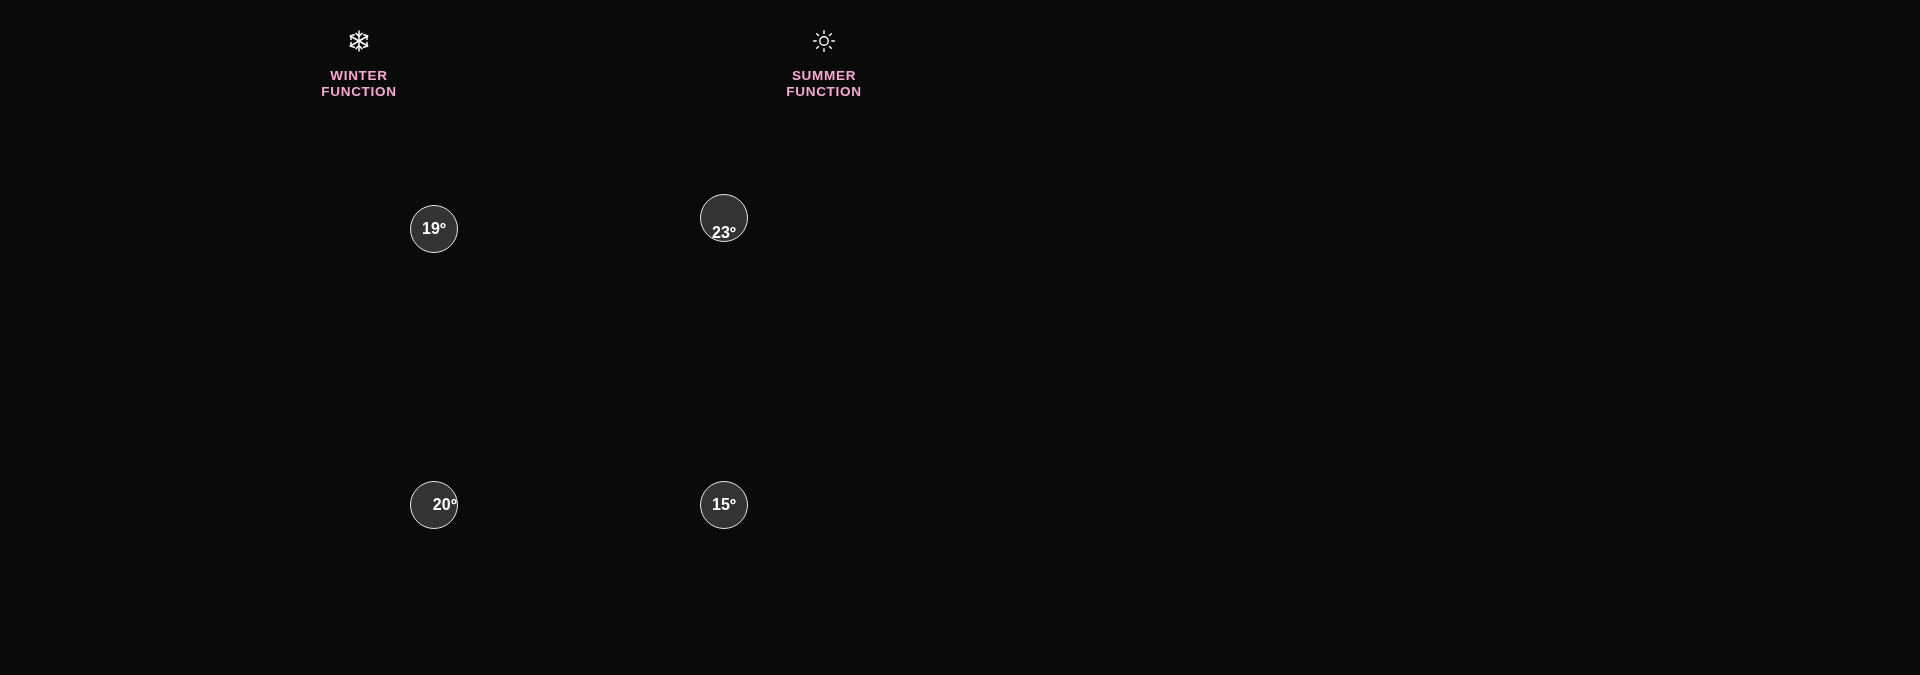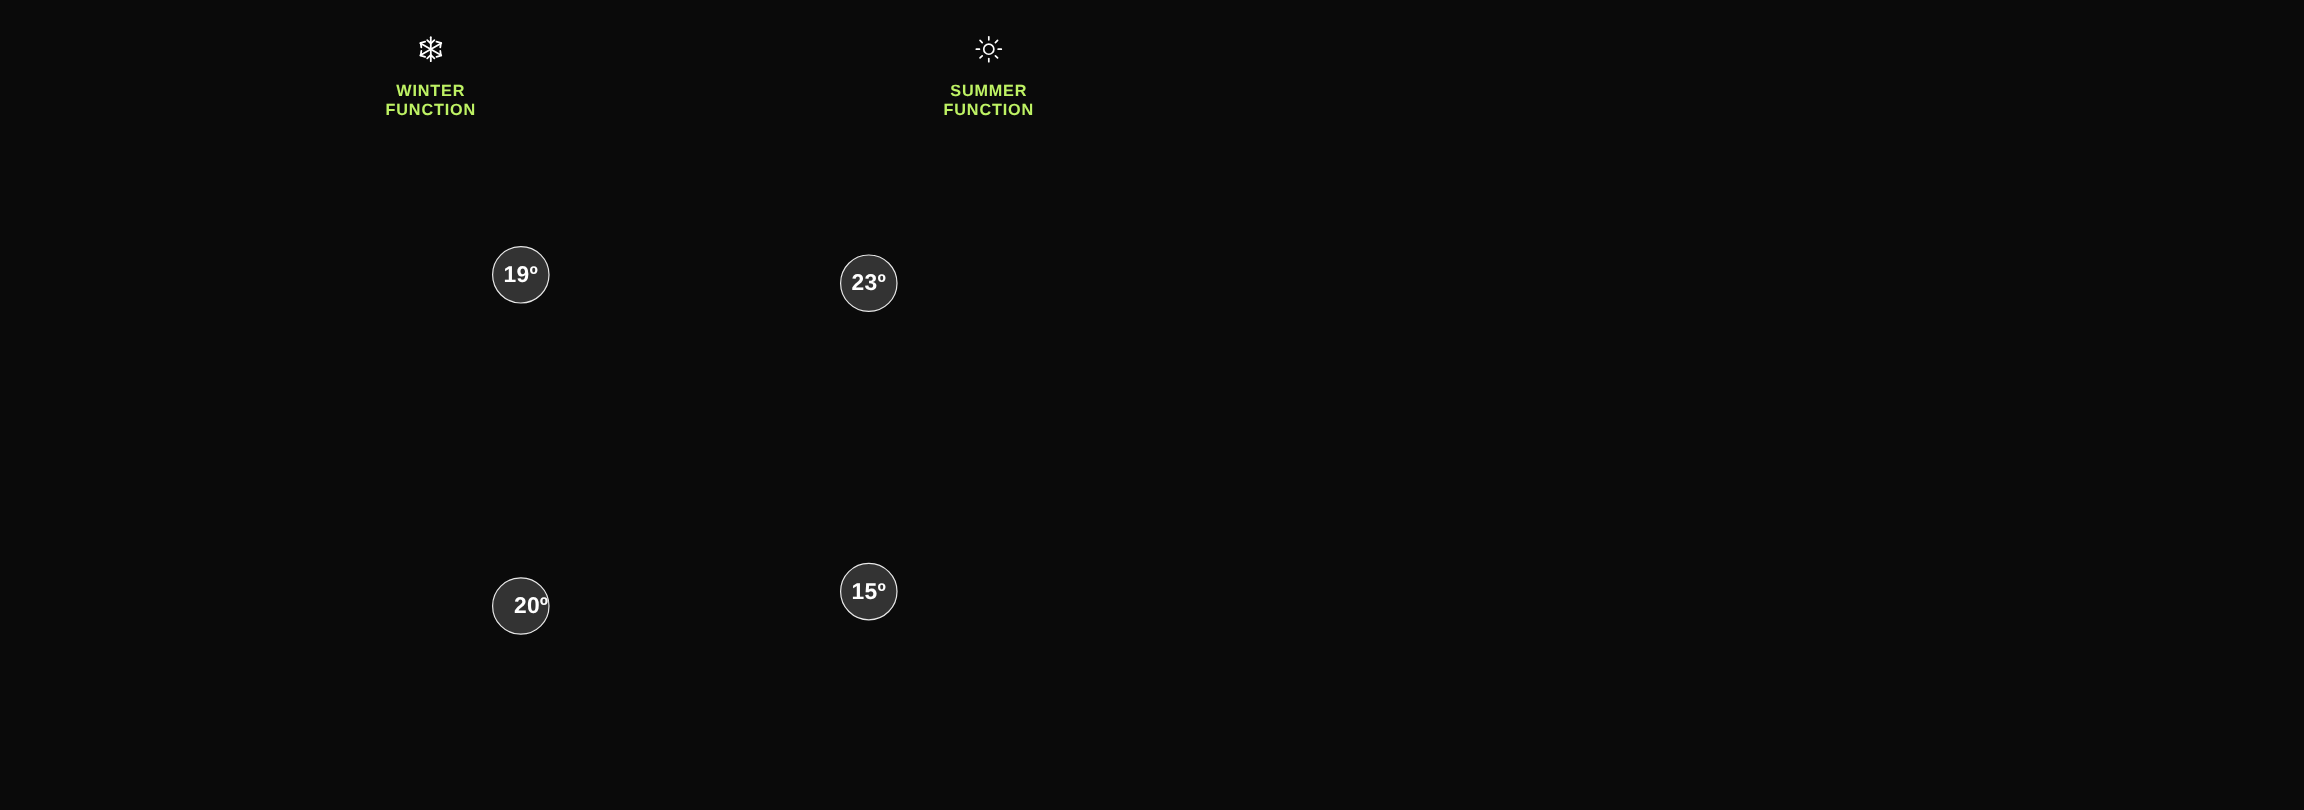--- a/index.html
+++ b/index.html
@@ -34,21 +34,21 @@
     width: 26px;
     height: 26px;
     line-height: 26px;
   }
   .mode-icon svg { display: block; }
   .mode-label {
     font-size: 13.5px;
     font-weight: bold;
     letter-spacing: 0.7px;
     line-height: 1.18;
-    color: #bef264;
+    color: #f9a8d4;
     white-space: pre-line;
   }
 
   #mode-winter { left: 239px; top: 28px; }
   #mode-summer { left: 704px; top: 28px; }
 
   
   .temp-node {
     position: absolute;
     width: 48px;
@@ -56,31 +56,31 @@
     border-radius: 50%;
     border: 1.6px solid #e8e8e8;
     background: #333333;
     display: flex;
     align-items: center;
     justify-content: center;
     box-sizing: border-box;
     cursor: pointer;
   }
   .temp-node .val {
-    font-size: 19px;
+    font-size: 16px;
     font-weight: bold;
     letter-spacing: 0.2px;
     color: #ffffff;
     line-height: 1;
   }
 
   #node-winter-top    { left: 410px; top: 205px; }
-  #node-summer-top    { left: 700px; top: 212px; }
+  #node-summer-top    { left: 700px; top: 194px; align-items: flex-end; }
   #node-winter-bottom { left: 410px; top: 481px; justify-content: flex-end; }
-  #node-summer-bottom { left: 700px; top: 469px; }
+  #node-summer-bottom { left: 700px; top: 481px; }
 </style>
 </head>
 <body>
 
 <div class="stage">
 
   <div class="mode" id="mode-winter">
     <span class="mode-icon">
       <svg width="26" height="26" viewBox="0 0 26 26" fill="none" stroke="#ffffff" stroke-width="1.5" stroke-linecap="round">
         <line x1="13" y1="3" x2="13" y2="23"></line>

